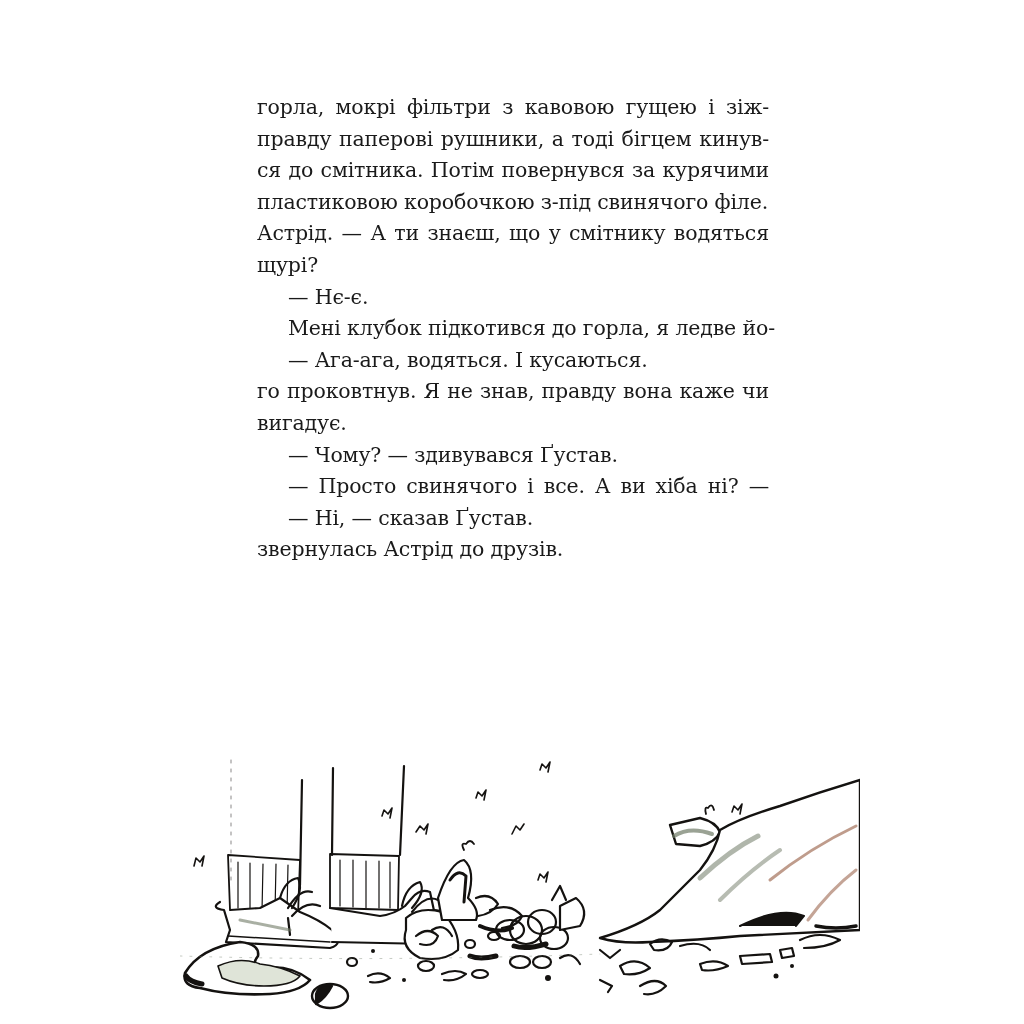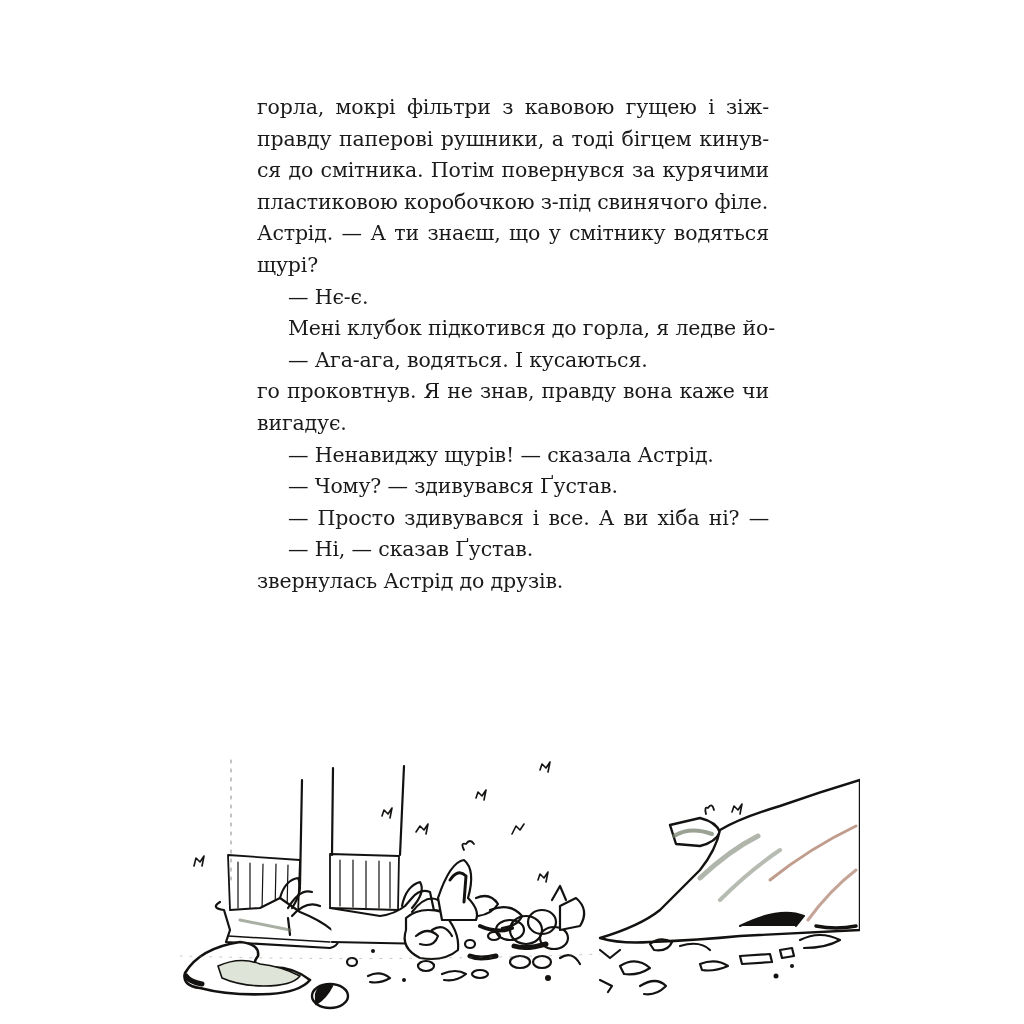--- a/index.html
+++ b/index.html
@@ -72,25 +72,24 @@
     <span class="line last">щурі?</span>
 
     <span class="line indent last">— Нє-є.</span>
 
     <span class="line indent">Мені клубок підкотився до горла, я ледве йо-</span>
 
     <span class="line indent last">— Ага-ага, водяться. І кусаються.</span>
     <span class="line">го проковтнув. Я не знав, правду вона каже чи</span>
     <span class="line last">вигадує.</span>
 
-    <span class="line indent last">— Ненавиджу щурів! — сказала Астрід.</span>
 
     <span class="line indent last">— Чому? — здивувався Ґустав.</span>
 
-    <span class="line indent">— Просто здивувався і все. А ви хіба ні? —</span>
+    <span class="line indent">— Просто свинячого і все. А ви хіба ні? —</span>
     <span class="line indent last">— Ні, — сказав Ґустав.</span>
 
     <span class="line last">звернулась Астрід до друзів.</span>
   </div>
 
   <div class="illustration">
     <svg viewBox="0 0 680 294" xmlns="http://www.w3.org/2000/svg" fill="none" stroke="#141210" stroke-width="2.2" stroke-linecap="round" stroke-linejoin="round">
 
       <g>
         <line x1="51" y1="30" x2="51" y2="150" stroke-width="1" stroke-dasharray="3 6" opacity="0.5"></line>

